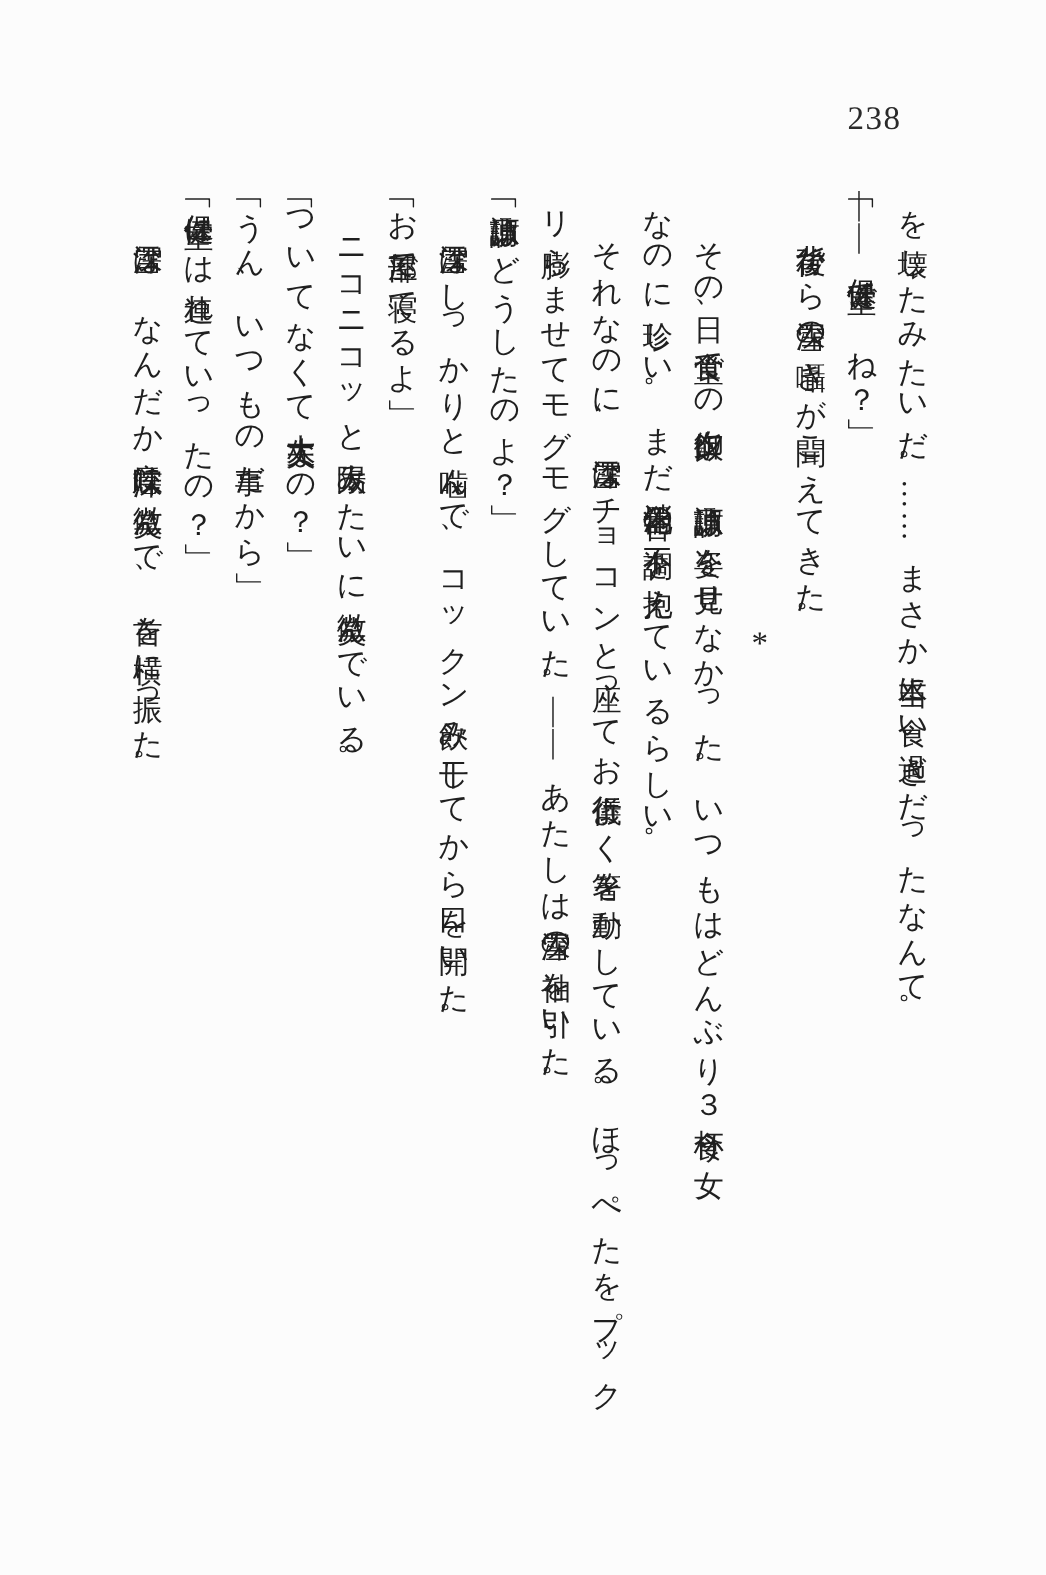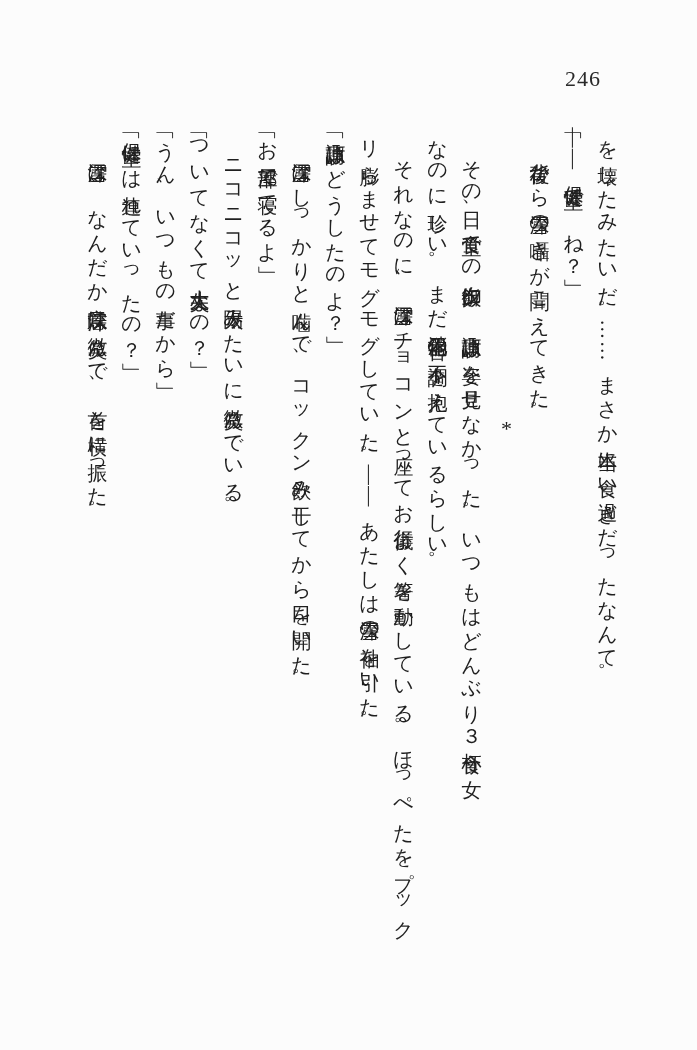--- a/index.html
+++ b/index.html
@@ -41,21 +41,21 @@
   .line.section-break {
     text-orientation: upright;
     padding-inline-start: 290px;
     font-size: 22px;
   }
 </style>
 </head>
 <body>
 
 <div class="page">
-  <div class="page-number">246</div>
+  <div class="page-number">238</div>
   <div class="text-block" id="text-block">
       <p class="line">を壊したみたいだ。……まさか本当に食い過ぎだったなんて。</p>
       <p class="line">「——保健室で、ね？」</p>
       <p class="line indent">背後から深雪の囁きが聞こえてきた。</p>
       <p class="line section-break">*</p>
       <p class="line indent">その日、食堂での夕御飯に、諏訪原は姿を見せなかった。いつもはどんぶり３杯食う女</p>
       <p class="line">なのに珍しい。まだ消化器官の不調を抱えているらしい。</p>
       <p class="line indent">それなのに、深雪はチョコンと座ってお行儀よく箸を動かしている。ほっぺたをプック</p>
       <p class="line">リ膨らませてモグモグしていた。——あたしは深雪の袖を引いた。</p>
       <p class="line">「諏訪原はどうしたのよ？」</p>

